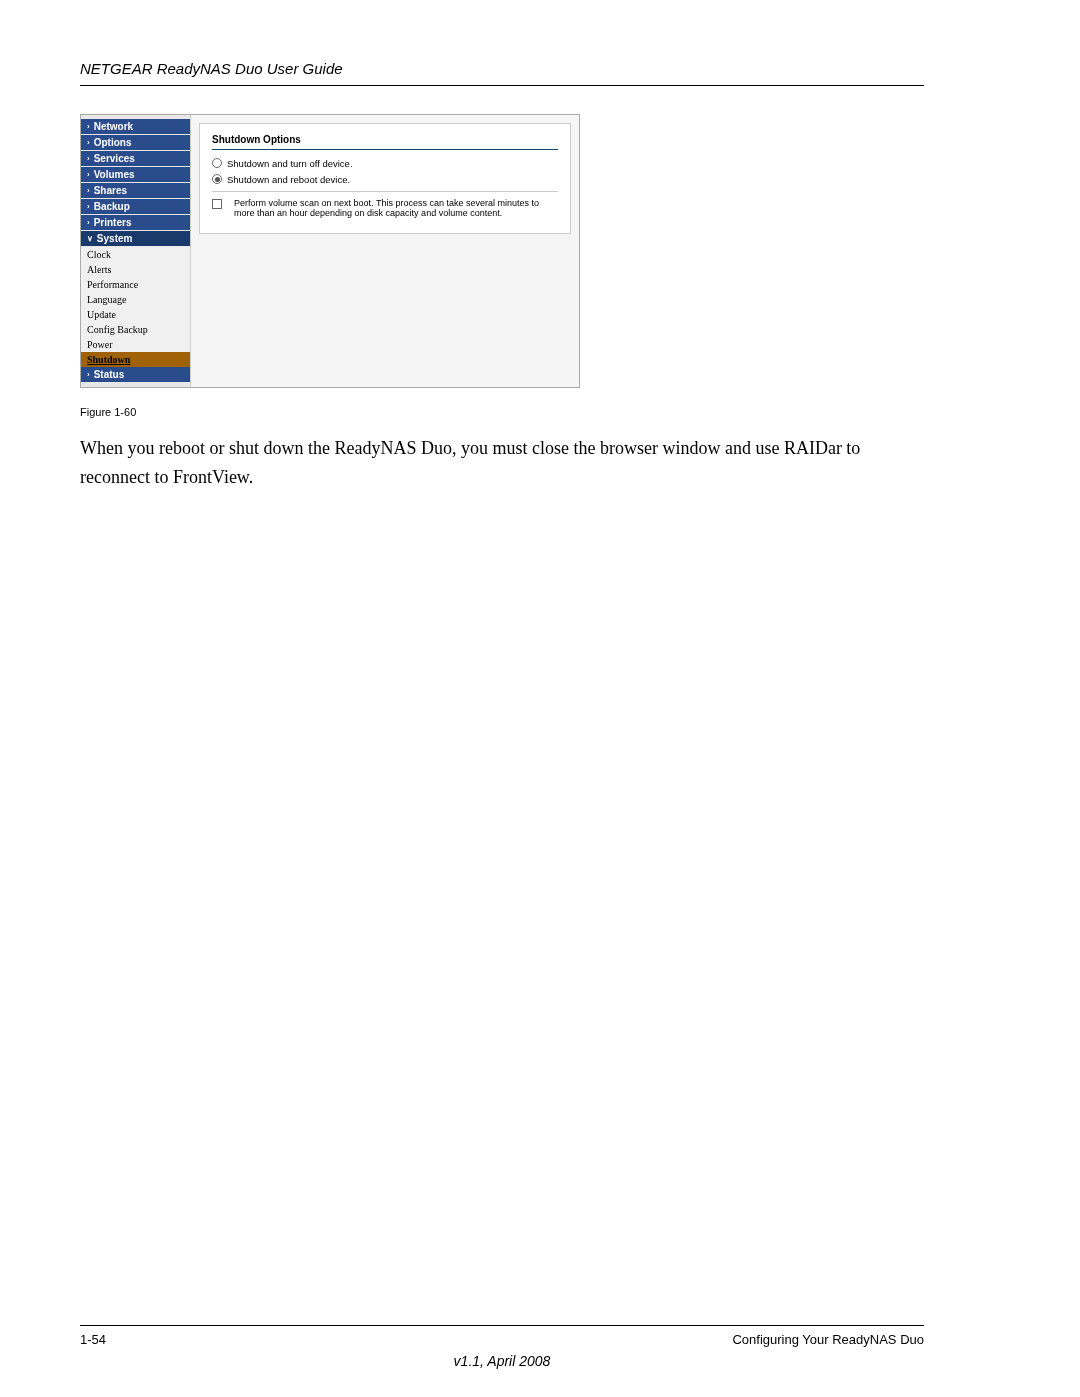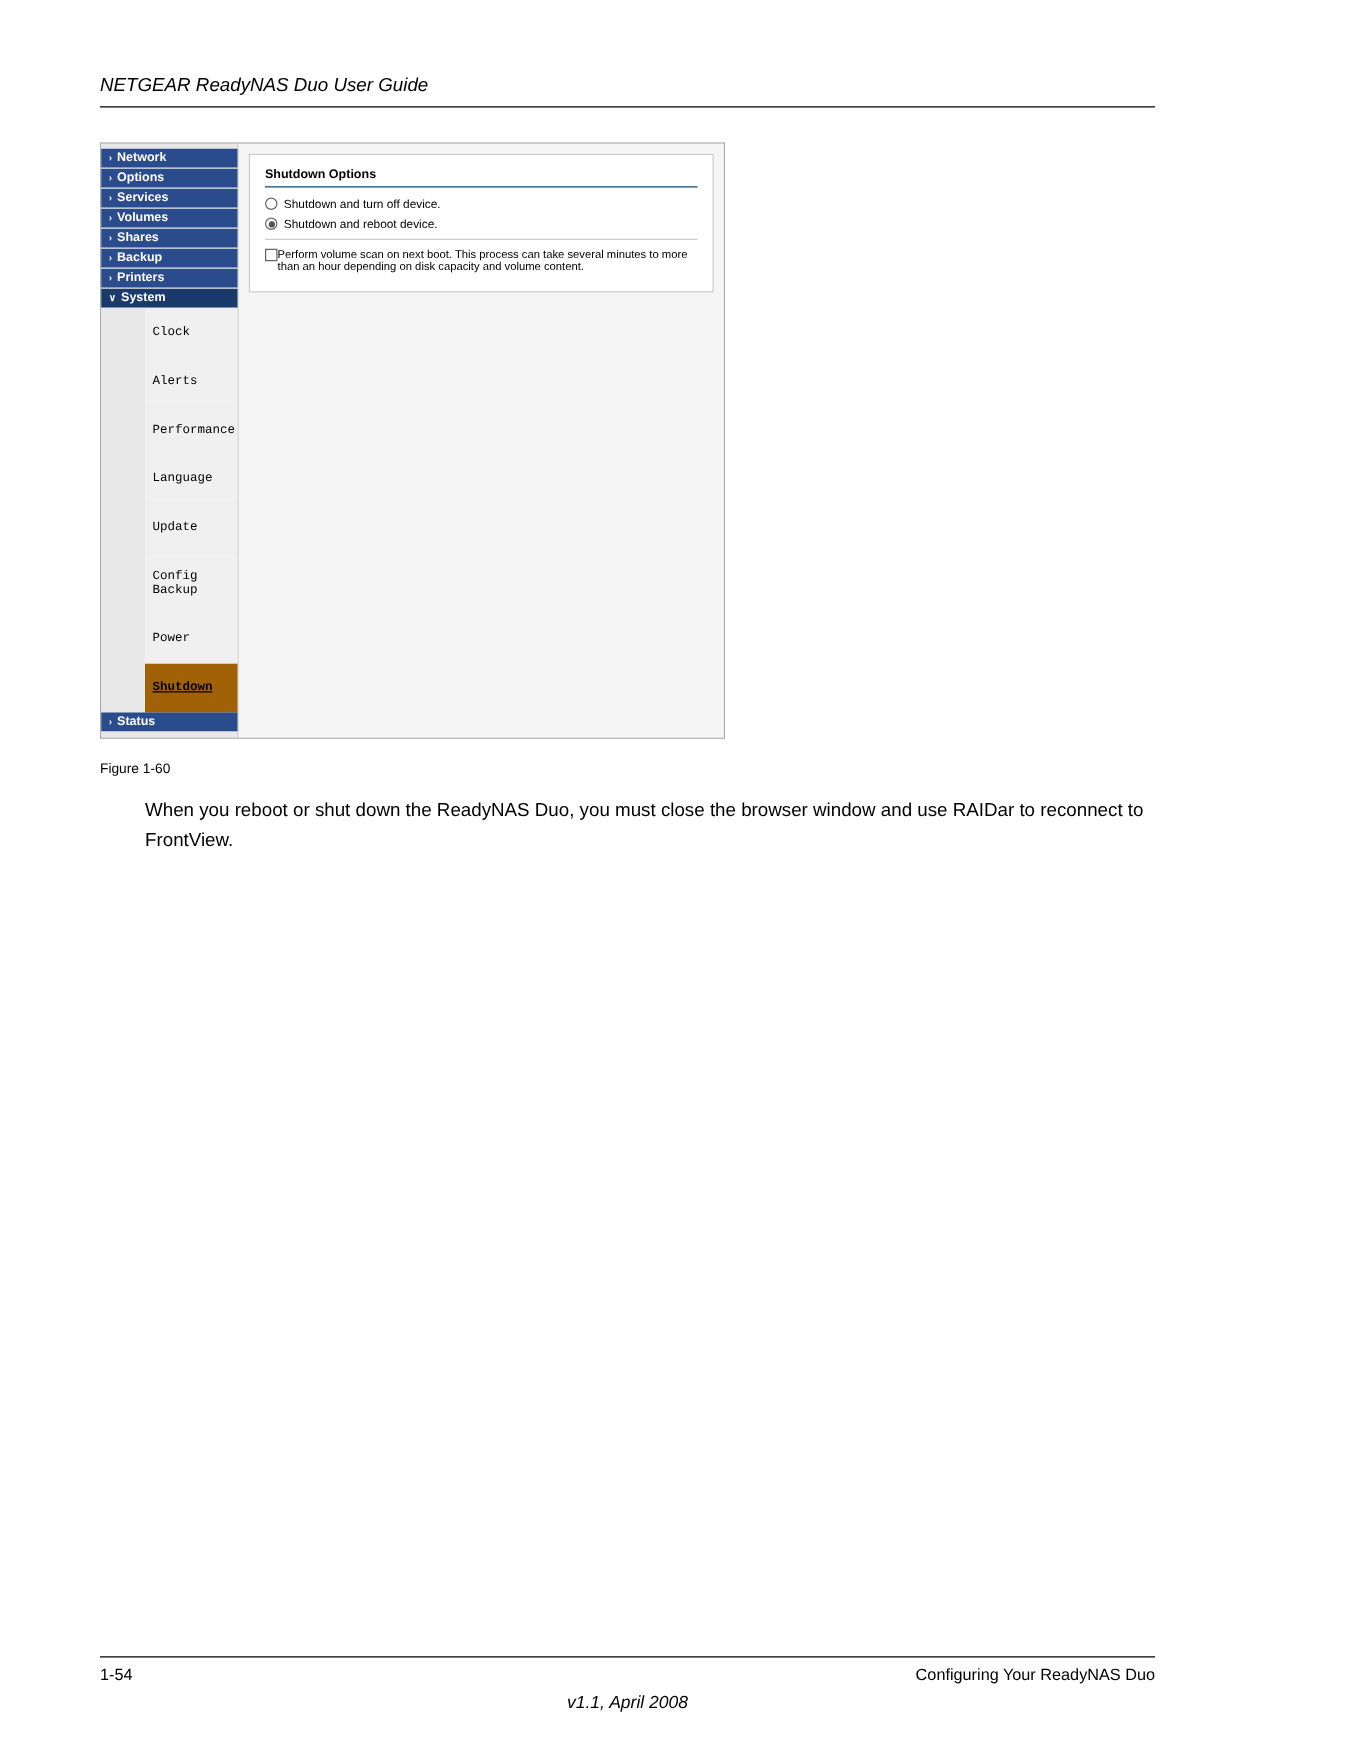--- a/index.html
+++ b/index.html
@@ -72,27 +72,26 @@
       background: #2a4b8c;
       color: #fff;
       margin-bottom: 1px;
     }
 
     .sidebar-item.active {
       background: #1a3a6c;
     }
 
     .sidebar-item-plain {
-      padding: 14px 6px;
+      padding: 2px 6px;
       font-size: 10px;
-      font-family: Liberation Mono, monospace;
+      font-family: Liberation Serif, serif;
       color: #000;
       background: #f0f0f0;
       cursor: pointer;
-      margin-left: 35px;
     }
 
     .sidebar-item-plain.selected {
       background: #a16207;
       text-decoration: underline;
     }
 
     .chevron {
       font-size: 8px;
       margin-right: 2px;
@@ -151,21 +150,21 @@
       content: '';
       width: 5px;
       height: 5px;
       border-radius: 50%;
       background: #555;
     }
 
     .checkbox-option {
       display: flex;
       align-items: flex-start;
-      gap: 0;
+      gap: 12px;
       font-family: Arial, sans-serif;
       font-size: 9px;
       margin-bottom: 5px;
     }
 
     .checkbox-btn {
       width: 10px;
       height: 10px;
       border: 1px solid #666;
       background: #fff;
@@ -182,25 +181,24 @@
     
     .figure-caption {
       font-size: 11px;
       font-weight: normal;
       font-family: Arial, sans-serif;
       margin-bottom: 16px;
     }
 
     
     .body-text {
-      font-size: 15px;
-      font-family: Liberation Sans, sans-serif;
+      font-size: 18px;
+      font-family: Liberation Serif, serif;
       line-height: 1.6;
       margin-bottom: 14px;
-      margin-left: 36px;
     }
 
     
     .page-footer {
       position: absolute;
       bottom: 50px;
       left: 80px;
       right: 80px;
       border-top: 1px solid #000;
       padding-top: 6px;

